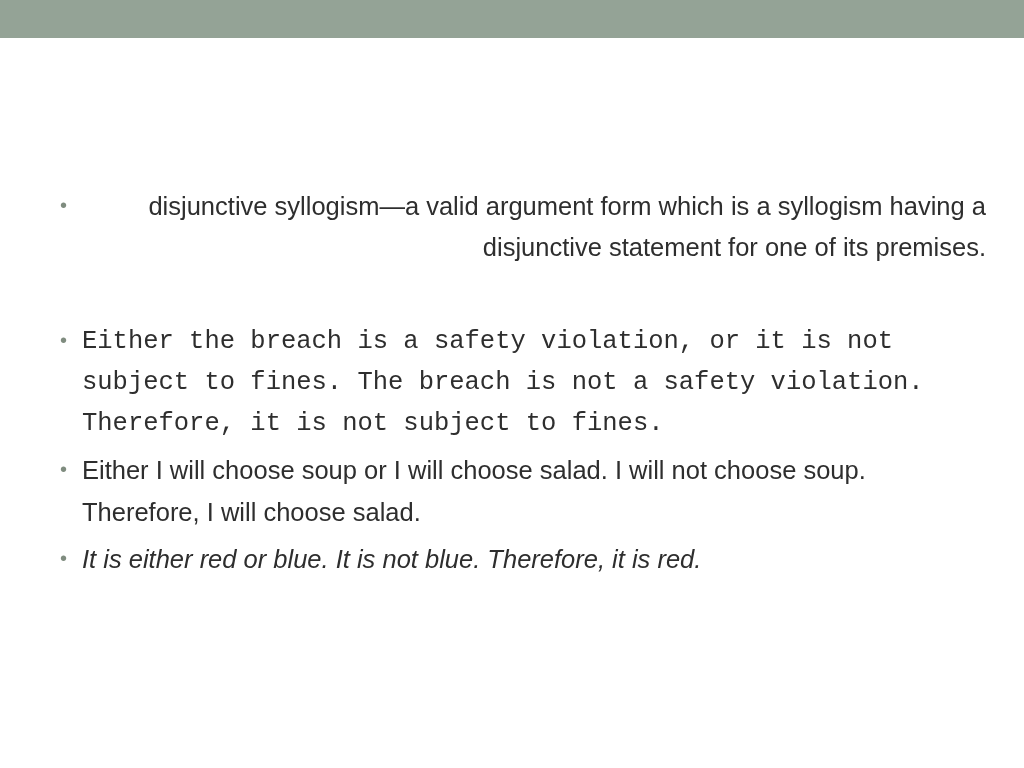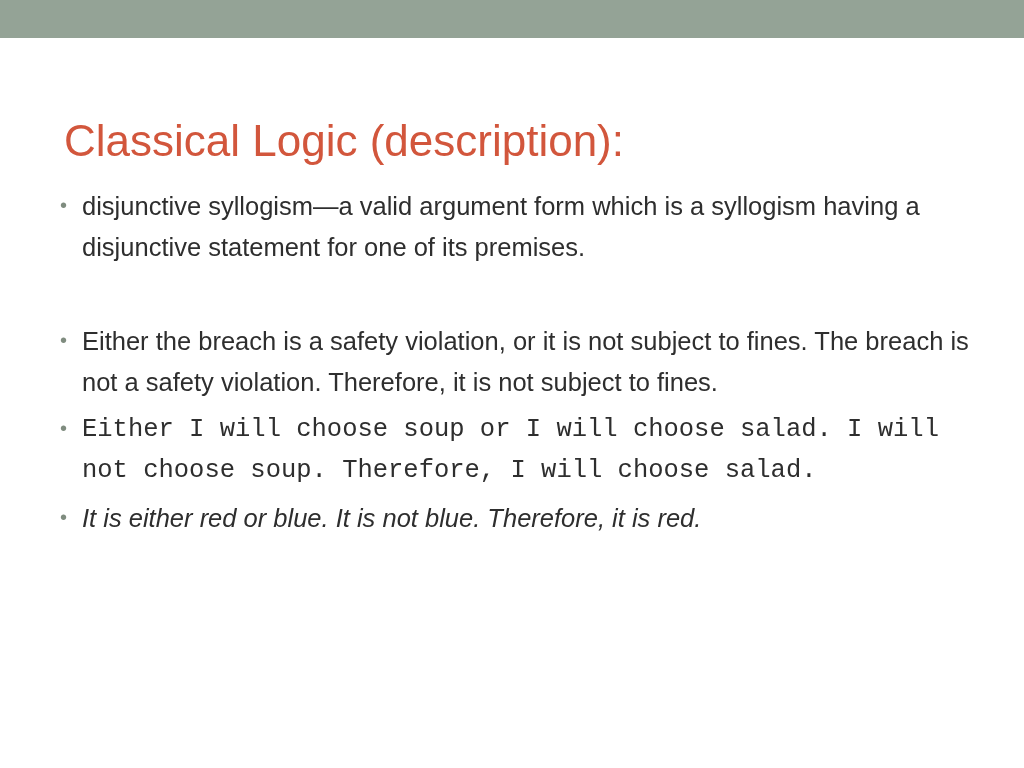--- a/index.html
+++ b/index.html
@@ -61,36 +61,35 @@
     color: #7f8c7f;
     font-size: 20px;
     line-height: 1.98;
     text-align: left;
     padding-left: 4px;
     box-sizing: border-box;
   }
   .bullet .text {
     flex: 1 1 auto;
   }
-  .bullet.b1 .text { width: 855px; }
+  .bullet.b1 .text { width: 855px; text-align: right; }
   .bullet.b2 { margin-top: 52px; }
-  .bullet.b2 .text { width: 905px; }
+  .bullet.b2 .text { width: 905px; font-family: Liberation Mono, monospace; }
   .bullet.b3 { margin-top: 6px; }
-  .bullet.b3 .text { width: 870px; font-family: Liberation Mono, monospace; }
+  .bullet.b3 .text { width: 870px; }
   .bullet.b4 { margin-top: 6px; }
   .bullet.b4 .text { width: 870px; font-style: italic; }
 </style>
 </head>
 <body>
 
 <div class="slide">
 
   <div class="top-band"></div>
 
-  <h1 class="title">Classical Logic (description):</h1>
 
   <div class="body-area">
 
     <div class="bullet b1">
       <span class="dot">•</span>
       <span class="text">disjunctive syllogism—a valid argument form which is a syllogism having a disjunctive statement for one of its premises.</span>
     </div>
 
     <div class="bullet b2">
       <span class="dot">•</span>

